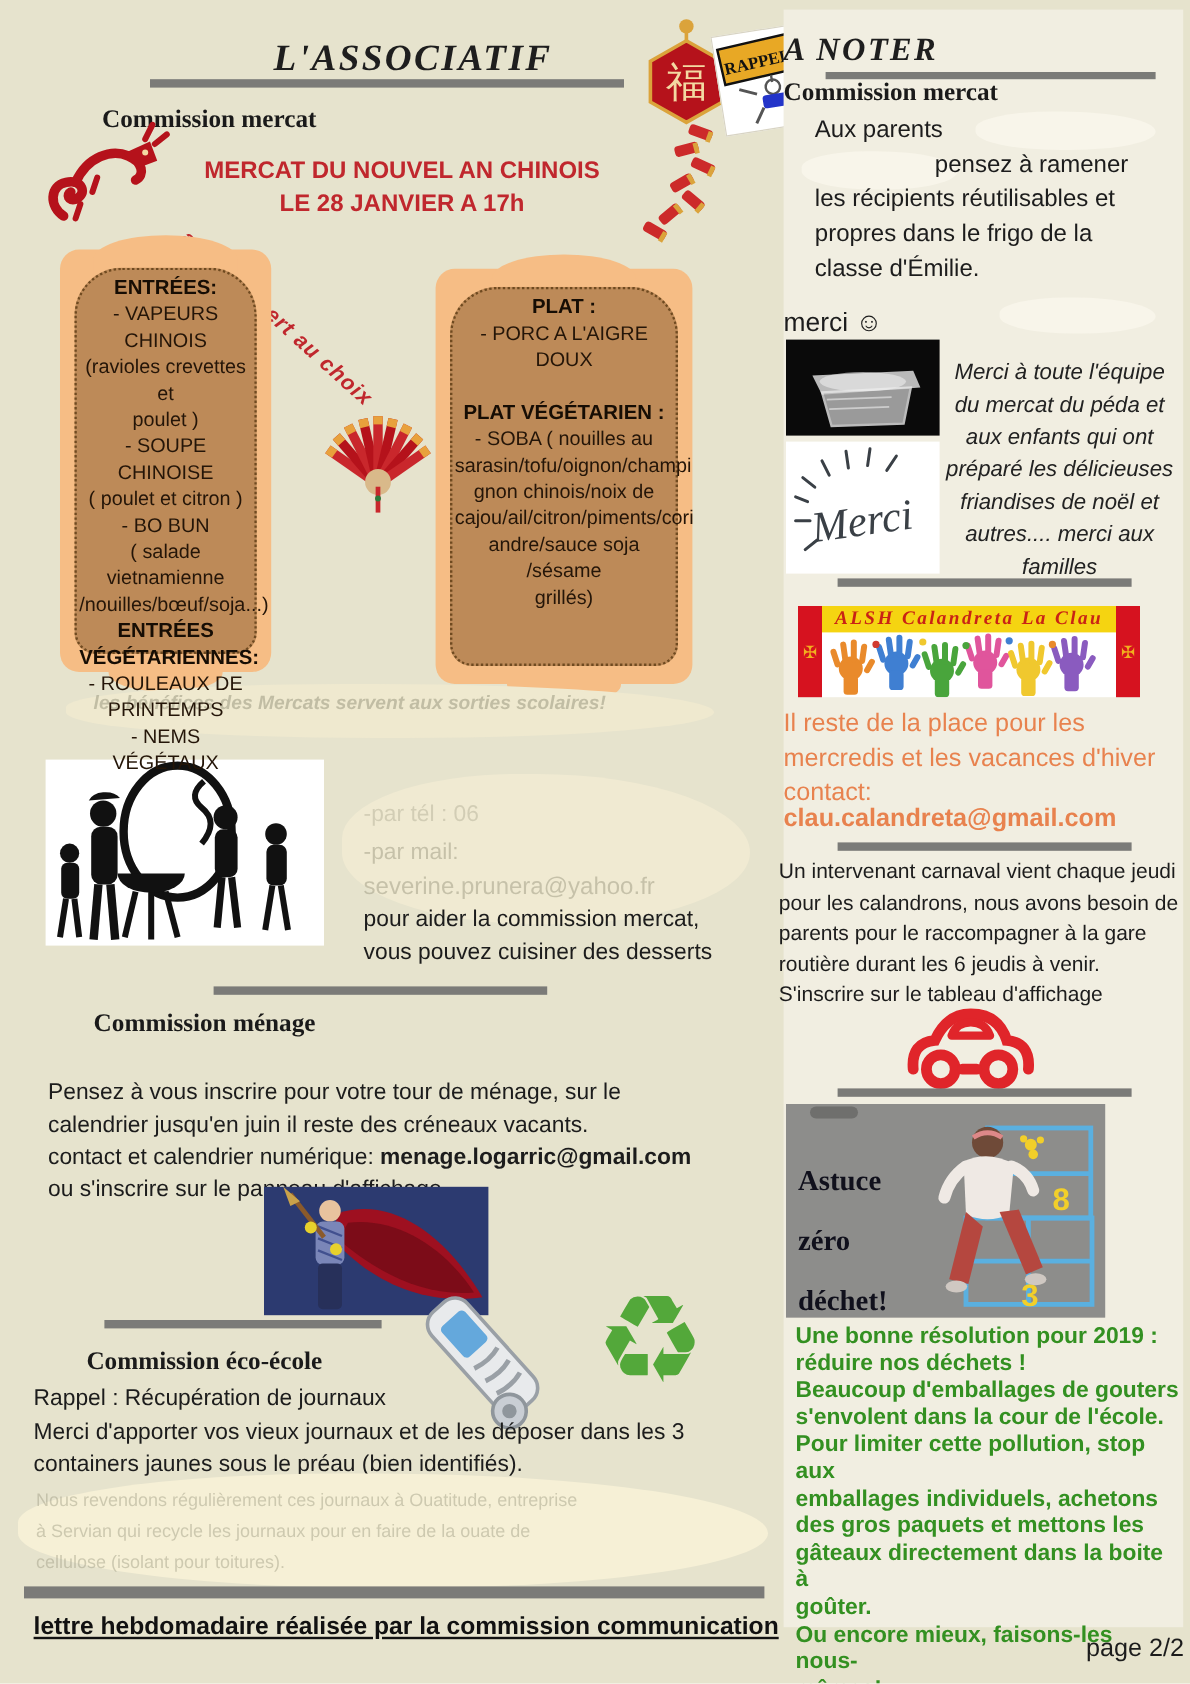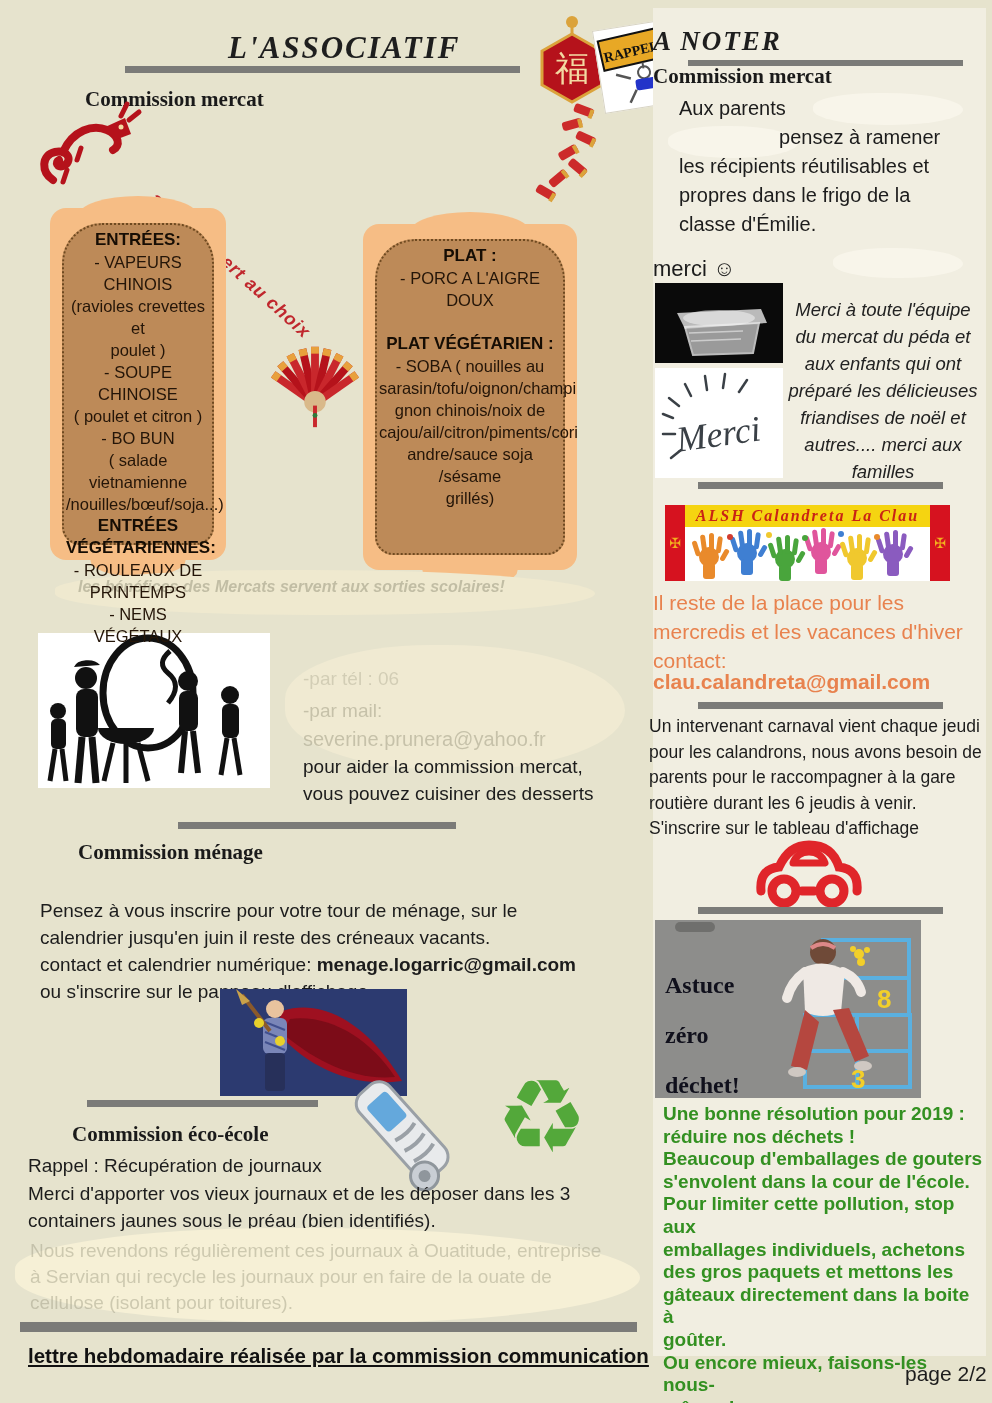--- a/index.html
+++ b/index.html
@@ -48,20 +48,24 @@
 
   <svg class="abs" style="left:33px;top:100px;" width="110" height="98" viewBox="0 0 110 98">
     <path d="M20,80 C8,72 8,55 22,52 C36,49 40,62 30,66 C24,68 22,62 26,60" fill="none" stroke="#b5121b" stroke-width="8" stroke-linecap="round"></path>
     <path d="M30,52 C40,30 60,24 74,30 C86,35 88,46 80,50" fill="none" stroke="#b5121b" stroke-width="8" stroke-linecap="round"></path>
     <path d="M70,28 L92,18 L98,34 L82,40 Z" fill="#b5121b"></path>
     <path d="M88,16 L94,4 M96,20 L106,12" stroke="#b5121b" stroke-width="5" stroke-linecap="round"></path>
     <circle cx="88" cy="27" r="2.5" fill="#f3d9a2"></circle>
     <path d="M34,70 L30,82 M48,48 L44,60" stroke="#b5121b" stroke-width="5" stroke-linecap="round"></path>
   </svg>
 
+  <div class="abs red-event" style="left:150px;top:128px;width:370px;">
+    <div>MERCAT DU NOUVEL AN CHINOIS</div>
+    <div>LE 28 JANVIER A 17h</div>
+  </div>
 
   <svg class="abs" style="left:532px;top:8px;" width="80" height="200" viewBox="0 0 80 200">
     <circle cx="40" cy="14" r="6" fill="#dba33b"></circle>
     <line x1="40" y1="18" x2="40" y2="28" stroke="#dba33b" stroke-width="3"></line>
     <polygon points="40,26 70,43 70,77 40,94 10,77 10,43" fill="#b5121b" stroke="#dba33b" stroke-width="3"></polygon>
     <text x="40" y="72" font-size="34" text-anchor="middle" fill="#f3d9a2" font-family="Liberation Serif,serif">福</text>
     <g>
       <rect x="42" y="98" width="20" height="9" rx="3" fill="#cc2a2a" transform="rotate(20 52 102)"></rect>
         <rect x="58" y="99" width="4" height="9" fill="#dba33b" transform="rotate(20 52 102)"></rect>
       <rect x="30" y="112" width="20" height="9" rx="3" fill="#cc2a2a" transform="rotate(-15 40 116)"></rect>
@@ -223,21 +227,21 @@
     <circle cx="28" cy="112" r="14" fill="#c9ced4" stroke="#8f969c" stroke-width="3"></circle>
     <circle cx="28" cy="112" r="6" fill="#8f969c"></circle>
   </svg>
   <div class="abs" style="left:496px;top:1062px;font-size:102px;line-height:110px;color:#53a83a;">♻</div>
 
   <div class="abs serifhead" style="left:72px;top:1122px;font-size:21px;">Commission éco-école</div>
   <div class="abs body-text" style="left:28px;top:1152px;">Rappel : Récupération de journaux</div>
   <div class="abs body-text preline" style="left:28px;top:1180px;width:600px;">Merci d'apporter vos vieux journaux et de les déposer dans les 3
 containers jaunes sous le préau (bien identifiés).</div>
   <div class="blob" style="left:15px;top:1228px;width:625px;height:95px;background:#f6f0d6;"></div>
-  <div class="abs faded preline" style="left:30px;top:1238px;width:610px;font-size:19px;line-height:26px;opacity:0.45;">Nous revendons régulièrement ces journaux à Ouatitude, entreprise
+  <div class="abs faded preline" style="left:30px;top:1238px;width:610px;font-size:15px;line-height:26px;opacity:0.45;">Nous revendons régulièrement ces journaux à Ouatitude, entreprise
 à Servian qui recycle les journaux pour en faire de la ouate de
 cellulose (isolant pour toitures).</div>
 
   <div class="divider" style="left:20px;top:1322px;width:617px;height:10px;"></div>
   <div class="abs footer-line" style="left:28px;top:1344px;">lettre hebdomadaire réalisée par la commission communication</div>
 
   <div id="right-panel">
 
     <div class="blob" style="left:160px;top:85px;width:150px;height:32px;background:#f8f5ea;"></div>
     <div class="blob" style="left:15px;top:118px;width:130px;height:32px;background:#f8f5ea;"></div>

